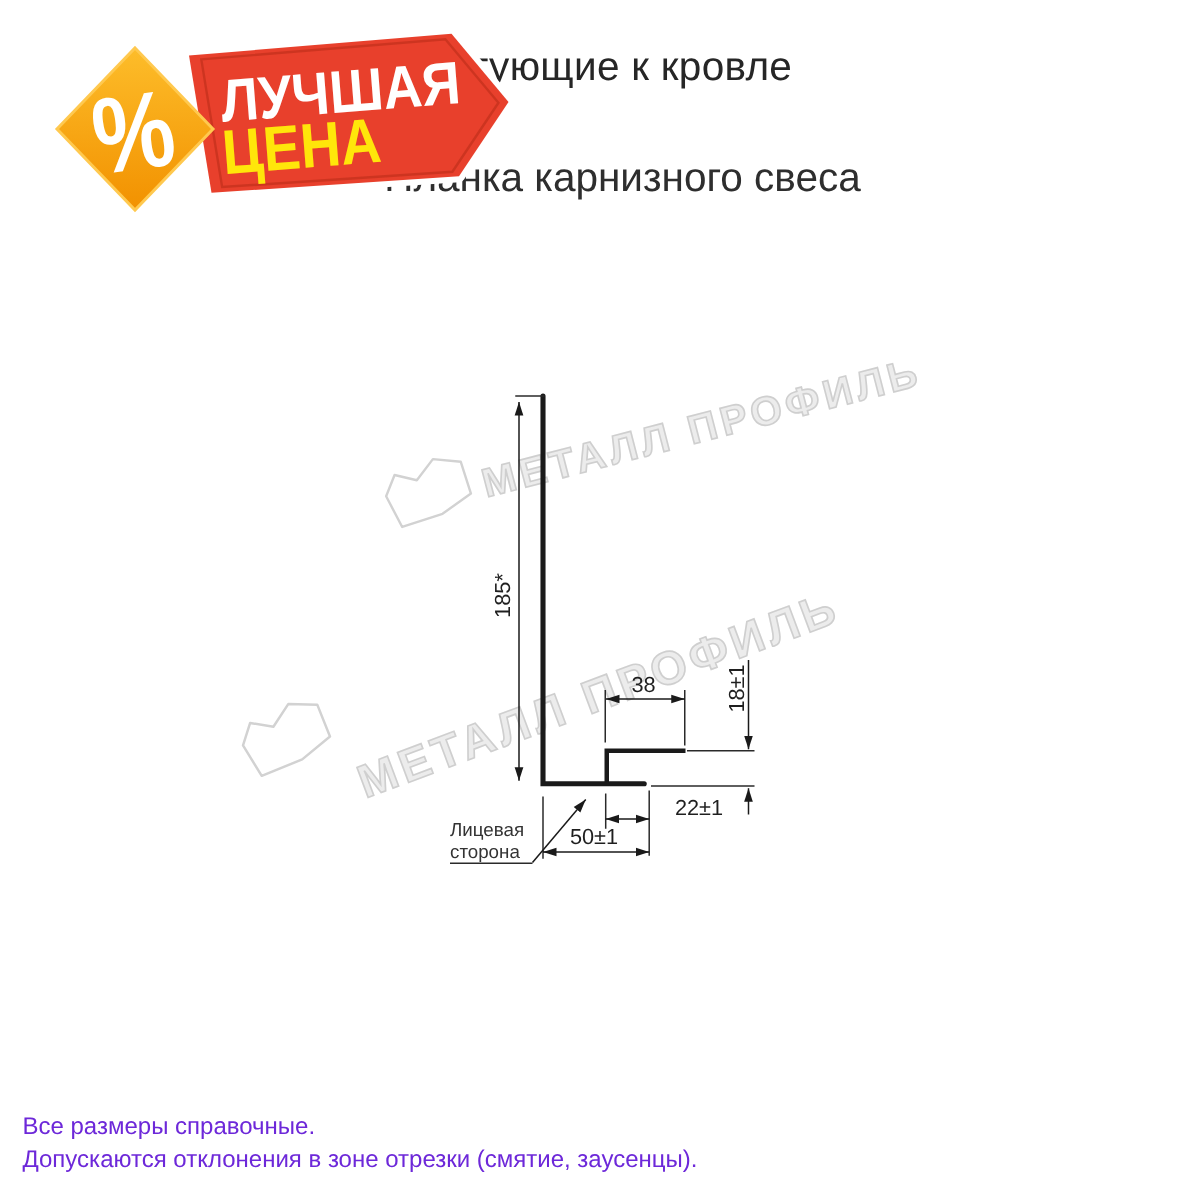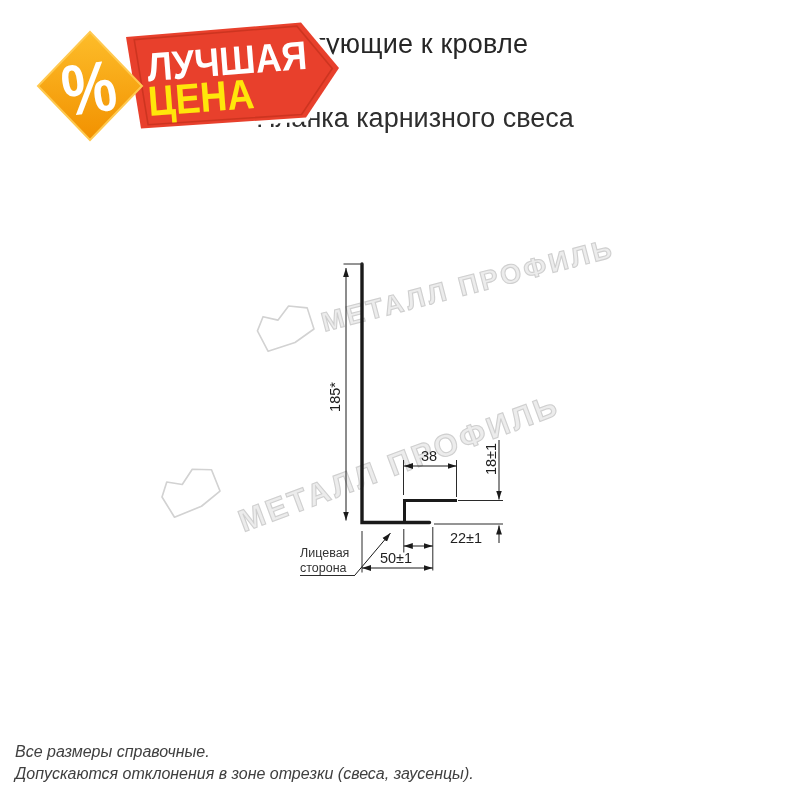--- a/index.html
+++ b/index.html
@@ -25,21 +25,21 @@
   .wm1-text{left:322px;top:308px;transform:rotate(-14.5deg);}
   .wm2-text{left:240px;top:505px;font-size:31px;transform:rotate(-20.5deg);}
   .wm-logo{position:absolute;z-index:1;}
   .wm1-logo{left:252px;top:302px;transform:rotate(-10deg);}
   .wm2-logo{left:156px;top:464px;transform:rotate(-14deg);}
   
   .drawing-svg{position:absolute;left:0;top:0;z-index:2;}
   .badge-svg{position:absolute;left:0;top:0;z-index:4;}
   .footer{
     position:absolute;left:15px;top:741px;font-size:16px;line-height:22px;
-    color:#404040;z-index:3;white-space:nowrap;font-style:italic;
+    color:#6d28d9;z-index:3;white-space:nowrap;
   }
   .dim-txt{font-size:14.5px;fill:#1f1f1f;font-family:"Liberation Sans",sans-serif;}
   .face-txt{font-size:12.5px;fill:#333;font-family:"Liberation Sans",sans-serif;}
   .badge-word{font-family:"Liberation Sans",sans-serif;font-weight:bold;}
 </style>
 </head>
 <body>
 
 <svg class="wm-logo wm1-logo" width="66" height="48" viewBox="0 0 66 48">
   <polygon points="5,24 13,11 27,17 40,5 58,10 61,32 40,42 12,46" fill="#ffffff" stroke="#d2d2d2" stroke-width="1.6" stroke-linejoin="round"></polygon>
@@ -116,14 +116,14 @@
 
   <polygon points="90,32 142,86 90,140 38,86" fill="url(#og)" stroke="#ffc94f" stroke-width="2"></polygon>
 
   <text class="badge-word" x="89" y="113" font-size="72" fill="#ffffff" text-anchor="middle" textLength="54" lengthAdjust="spacingAndGlyphs" transform="rotate(-8 89 88)">%</text>
   <text class="badge-word" x="227" y="75" font-size="40" fill="#ffffff" text-anchor="middle" textLength="160" lengthAdjust="spacingAndGlyphs" transform="rotate(-4.5 227 61)">ЛУЧШАЯ</text>
   <text class="badge-word" x="201" y="112" font-size="42" fill="#ffe60a" text-anchor="middle" textLength="106" lengthAdjust="spacingAndGlyphs" transform="rotate(-4.5 201 97)">ЦЕНА</text>
 </svg>
 
 <div class="footer">
   <div>Все размеры справочные.</div>
-  <div>Допускаются отклонения в зоне отрезки (свеса, заусенцы).</div>
+  <div>Допускаются отклонения в зоне отрезки (смятие, заусенцы).</div>
 </div>
 
 </body></html>

